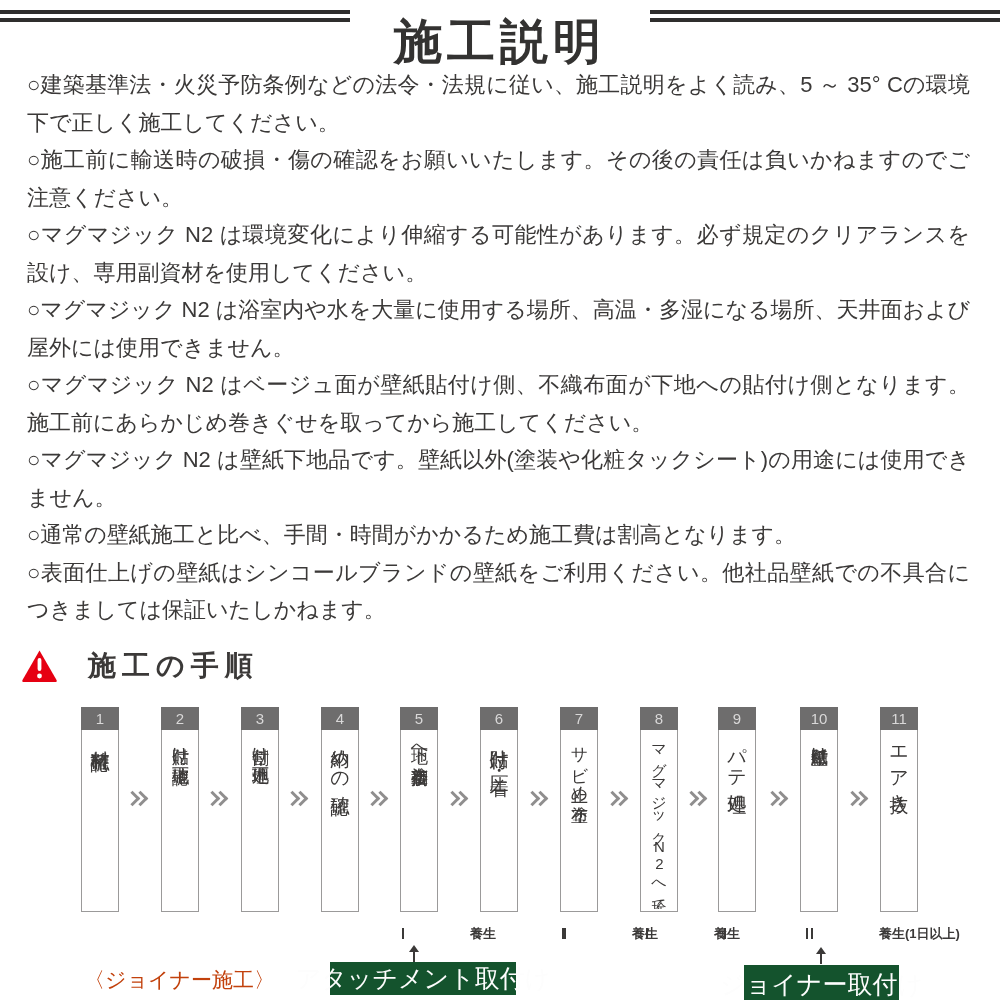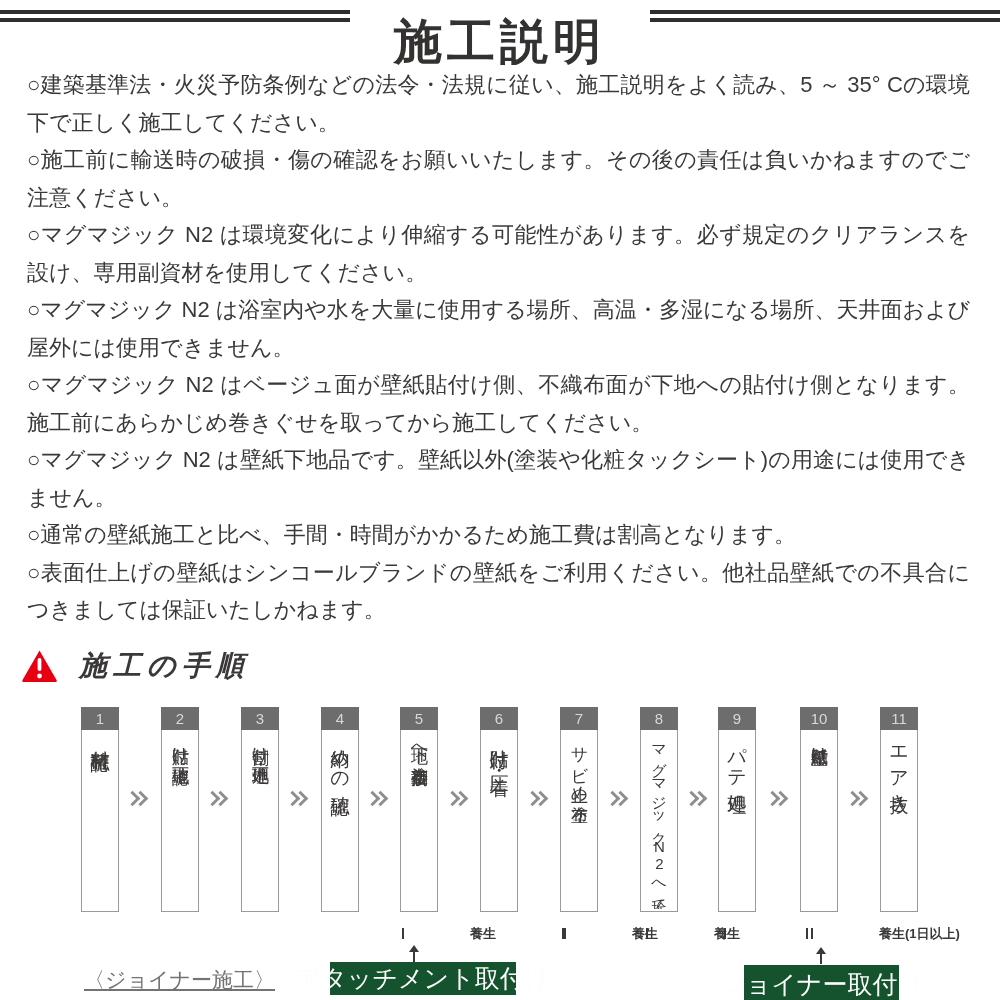--- a/index.html
+++ b/index.html
@@ -13,21 +13,21 @@
   .dline { flex:1; height:12px; border-top:4px solid #2f2e2d; border-bottom:4px solid #2f2e2d; }
   .title { margin:0 44px; font-size:48px; font-weight:bold; letter-spacing:5px;
            color:#333231; white-space:nowrap; }
 
   
   .notes { position:absolute; left:27px; right:30px; top:66px;
            font-size:22px; line-height:37.5px; text-align:justify; color:#3b3938; }
   .notes p { margin:0; }
 
   
-  .sec { position:absolute; top:647px; left:21px; display:flex; align-items:center; gap:21px;font-style:italic; }
+  .sec { position:absolute; top:647px; left:21px; display:flex; align-items:center; gap:30px; }
   .warn { width:37px; height:34px; flex:0 0 auto; }
   .sec h2 { margin:0; font-size:28px; font-weight:bold; letter-spacing:6px; color:#3b3938; white-space:nowrap; }
 
   
   .flow { position:absolute; inset:0; }
   .step { position:absolute; top:707px; width:38px; height:205px;
           background:#fff; border:1px solid #9b9a9a; }
   .step .num { position:absolute; top:-1px; left:-1px; right:-1px; height:23px;
                background:#6e6d6d; color:#d9d8d8; font-size:15px;
                display:flex; align-items:center; justify-content:center; }
@@ -59,21 +59,21 @@
 
   
   .uparr { position:absolute; width:14px; height:17px; }
   .uparr .shaft { position:absolute; left:6px; top:5px; bottom:0; width:2px; background:#3b3938; }
   .uparr .head { position:absolute; left:2px; top:0; width:0; height:0;
                  border-left:5px solid transparent; border-right:5px solid transparent;
                  border-bottom:7px solid #3b3938; }
   .a1{left:407px;top:945px}.a2{left:814px;top:947px}
 
   
-  .jm { position:absolute; left:84px; top:966px; font-size:21px; color:#737373; white-space:nowrap;text-decoration:underline; }
+  .jm { position:absolute; left:84px; top:966px; font-size:21px; color:#c2410c; white-space:nowrap; }
   .gbox { position:absolute; background:#14532d; color:#fdfdfd; display:flex;
           align-items:center; justify-content:center; font-size:25px; white-space:nowrap; }
   .gb1 { left:330px; top:962px; width:186px; height:33px; }
   .gb2 { left:744px; top:965px; width:155px; height:39px; }
 </style>
 </head>
 <body>
 
 <div class="page">
 

